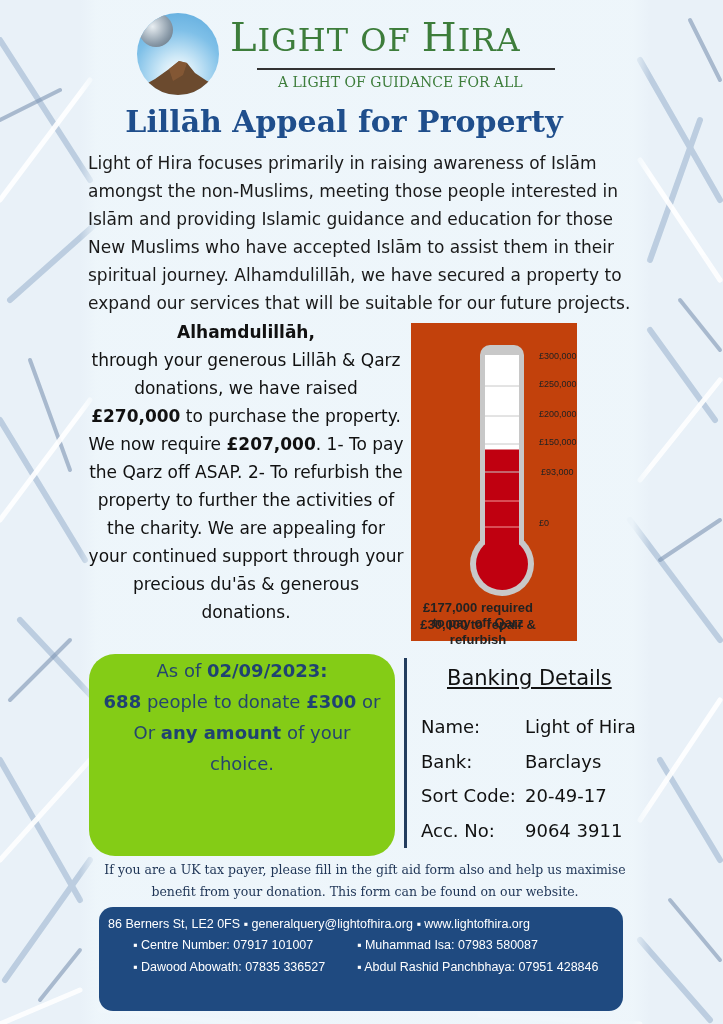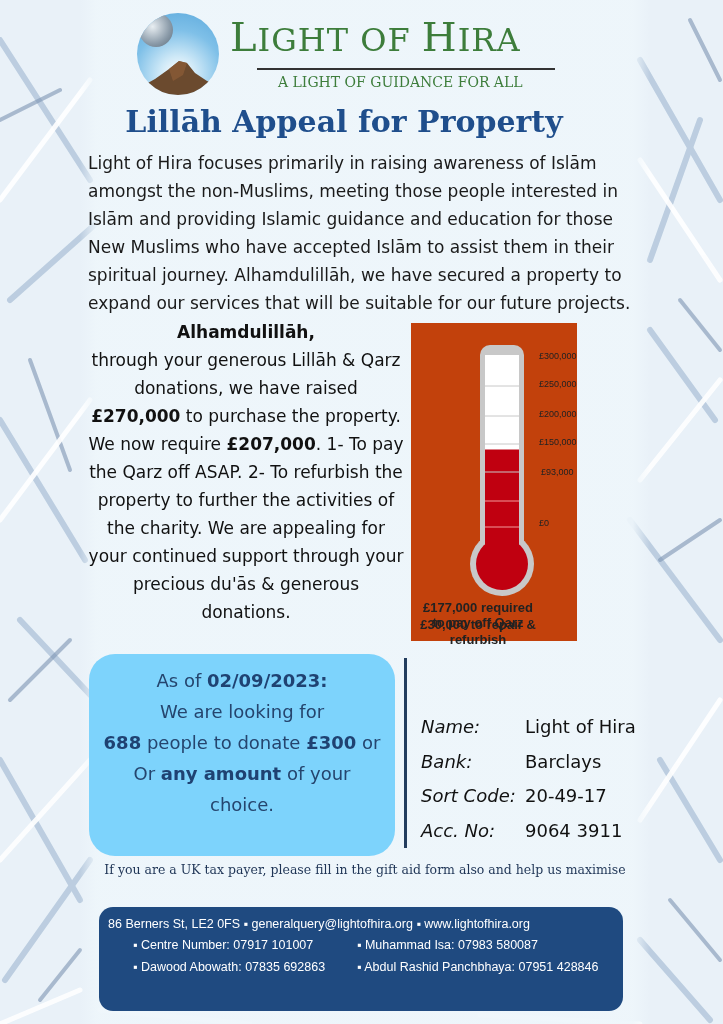--- a/index.html
+++ b/index.html
@@ -23,27 +23,27 @@
   .brand-tag { position:absolute; left:278px; top:74px; font-family:"DejaVu Serif", serif; color:#3d7d3b; font-size:14px; z-index:2; white-space:nowrap; }
   .appeal-title { position:absolute; left:0; width:688px; top:104px; text-align:center; font-family:"DejaVu Serif", serif;
     font-weight:bold; font-size:30px; color:#1f4e8c; z-index:2; }
   .intro { position:absolute; left:88px; top:149px; width:560px; font-size:17px; line-height:28px; color:#1a1a1a; z-index:2; }
   .raised { position:absolute; left:88px; top:318px; width:316px; text-align:center; font-size:17px; line-height:28px; color:#111; z-index:2; }
   .raised b { font-weight:bold; }
   .thermo-box { position:absolute; left:411px; top:323px; width:154px; height:306px; background:#c2410c; border:6px solid #c2410c; z-index:2; }
   .thermo-svg { position:absolute; left:0; top:0; }
   .t-label { position:absolute; left:122px; font-size:9px; color:#222; font-family:"Liberation Sans", sans-serif; }
   .t-cap { position:absolute; left:0; width:122px; text-align:center; font-size:13px; font-weight:bold; color:#222; font-family:"Liberation Sans", sans-serif; }
-  .donate-box { position:absolute; left:89px; top:654px; width:306px; height:202px; background:#7dd3fc; border-radius:26px; z-index:2;
-    text-align:center; color:#25456e; font-size:18px; line-height:31px; padding-top:11px; box-sizing:border-box; }
+  .donate-box { position:absolute; left:89px; top:654px; width:306px; height:202px; background:#84cc16; border-radius:26px; z-index:2;
+    text-align:center; color:#25456e; font-size:18px; line-height:31px; padding-top:1px; box-sizing:border-box; }
   .donate-box b { color:#1f4272; }
   .bank { position:absolute; left:404px; top:658px; width:240px; height:190px; border-left:3px solid #233d5e; z-index:2; font-size:18px; color:#111; }
   .bank-title { position:absolute; left:40px; top:8px; font-size:21px; text-decoration:underline; white-space:nowrap; }
   .bank-row { position:absolute; left:14px; white-space:nowrap; }
-  .bank-row .lbl { display:inline-block; width:104px;font-style:italic; }
+  .bank-row .lbl { display:inline-block; width:104px; }
   .giftaid { position:absolute; left:95px; top:859px; width:540px; text-align:center; font-family:"DejaVu Serif", serif; font-size:12.5px; line-height:22px; color:#1f3556; z-index:2; }
   .footer { position:absolute; left:99px; top:907px; width:524px; height:104px; background:#1f4a80; border-radius:14px; z-index:2; color:#fff;
     font-family:"Liberation Sans", sans-serif; font-size:12.5px; }
   .f-line { position:absolute; white-space:nowrap; }
   .f-reg { position:absolute; left:0; width:524px; top:76px; text-align:center; font-family:"DejaVu Serif", serif; font-style:italic; font-size:13px; }
 </style>
 </head>
 <body>
 
 <svg class="bg-pattern" width="723" height="1024" viewBox="0 0 723 1024">
@@ -128,42 +128,43 @@
   <div class="t-label" style="top:80px">£200,000</div>
   <div class="t-label" style="top:108px">£150,000</div>
   <div class="t-label" style="top:138px;left:124px">£93,000</div>
   <div class="t-label" style="top:189px">£0</div>
   <div class="t-cap" style="top:271px">£177,000 required to pay off Qarz</div>
   <div class="t-cap" style="top:288px">£30,000 to repair &amp; refurbish</div>
 </div>
 
 <div class="donate-box">
   <div><span>As of </span><b>02/09/2023:</b></div>
-  <div>We are looking for</div>
   <div><b>688</b><span> people to donate </span><b>£300</b><span> or</span></div>
   <div><span>Or </span><b>any amount</b><span> of your</span></div>
   <div>choice.</div>
 </div>
 
 <div class="bank">
+  <div class="bank-title">Banking Details</div>
   <div class="bank-row" style="top:58px"><span class="lbl">Name:</span><span>Light of Hira</span></div>
   <div class="bank-row" style="top:93px"><span class="lbl">Bank:</span><span>Barclays</span></div>
   <div class="bank-row" style="top:127px"><span class="lbl">Sort Code:</span><span>20-49-17</span></div>
   <div class="bank-row" style="top:162px"><span class="lbl">Acc. No:</span><span>9064 3911</span></div>
 </div>
 
 <div class="giftaid">
   <div>If you are a UK tax payer, please fill in the gift aid form also and help us maximise</div>
+  <div>benefit from your donation. This form can be found on our website.</div>
 </div>
 
 <div class="footer">
   <div class="f-line" style="left:0;width:440px;text-align:center;top:10px">
     <span>86 Berners St, LE2 0FS</span>
     <span>▪</span>
     <span>generalquery@lightofhira.org</span>
     <span>▪</span>
     <span>www.lightofhira.org</span>
   </div>
   <div class="f-line" style="left:34px;top:31px"><span>▪</span> <span>Centre Number: 07917 101007</span></div>
   <div class="f-line" style="left:258px;top:31px"><span>▪</span> <span>Muhammad Isa: 07983 580087</span></div>
-  <div class="f-line" style="left:34px;top:53px"><span>▪</span> <span>Dawood Abowath: 07835 692863</span></div>
+  <div class="f-line" style="left:34px;top:53px"><span>▪</span> <span>Dawood Abowath: 07835 336527</span></div>
   <div class="f-line" style="left:258px;top:53px"><span>▪</span> <span>Abdul Rashid Panchbhaya: 07951 428846</span></div>
 </div>
 
 </body></html>

